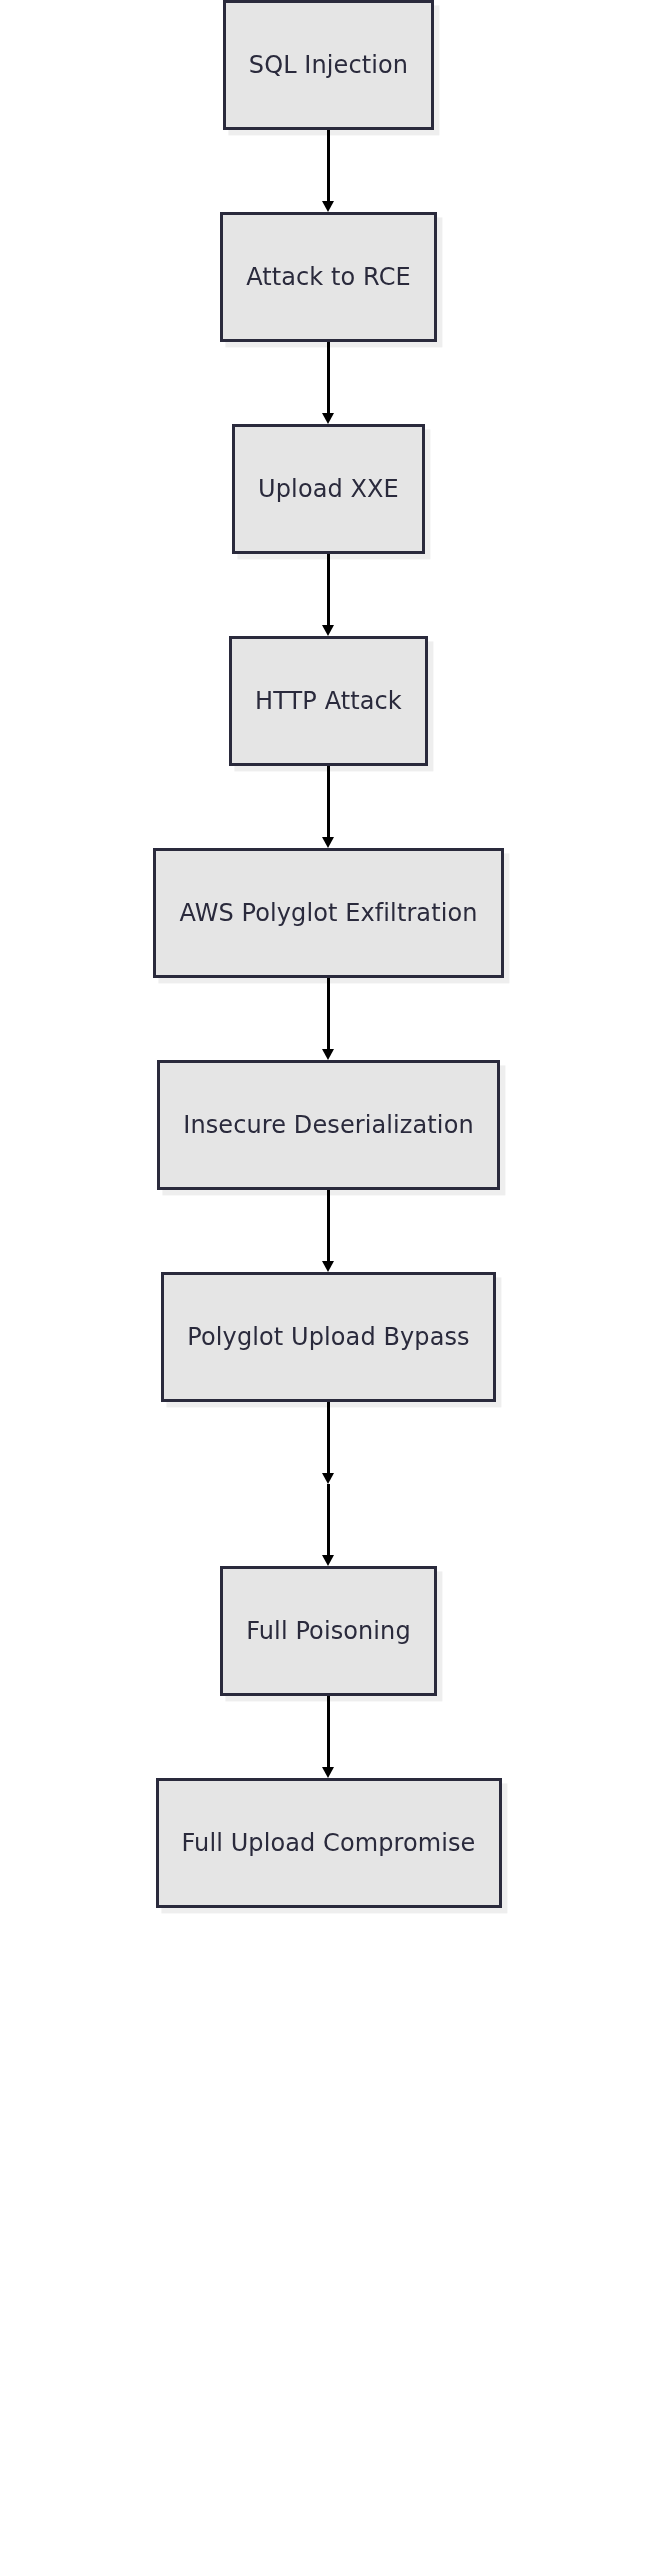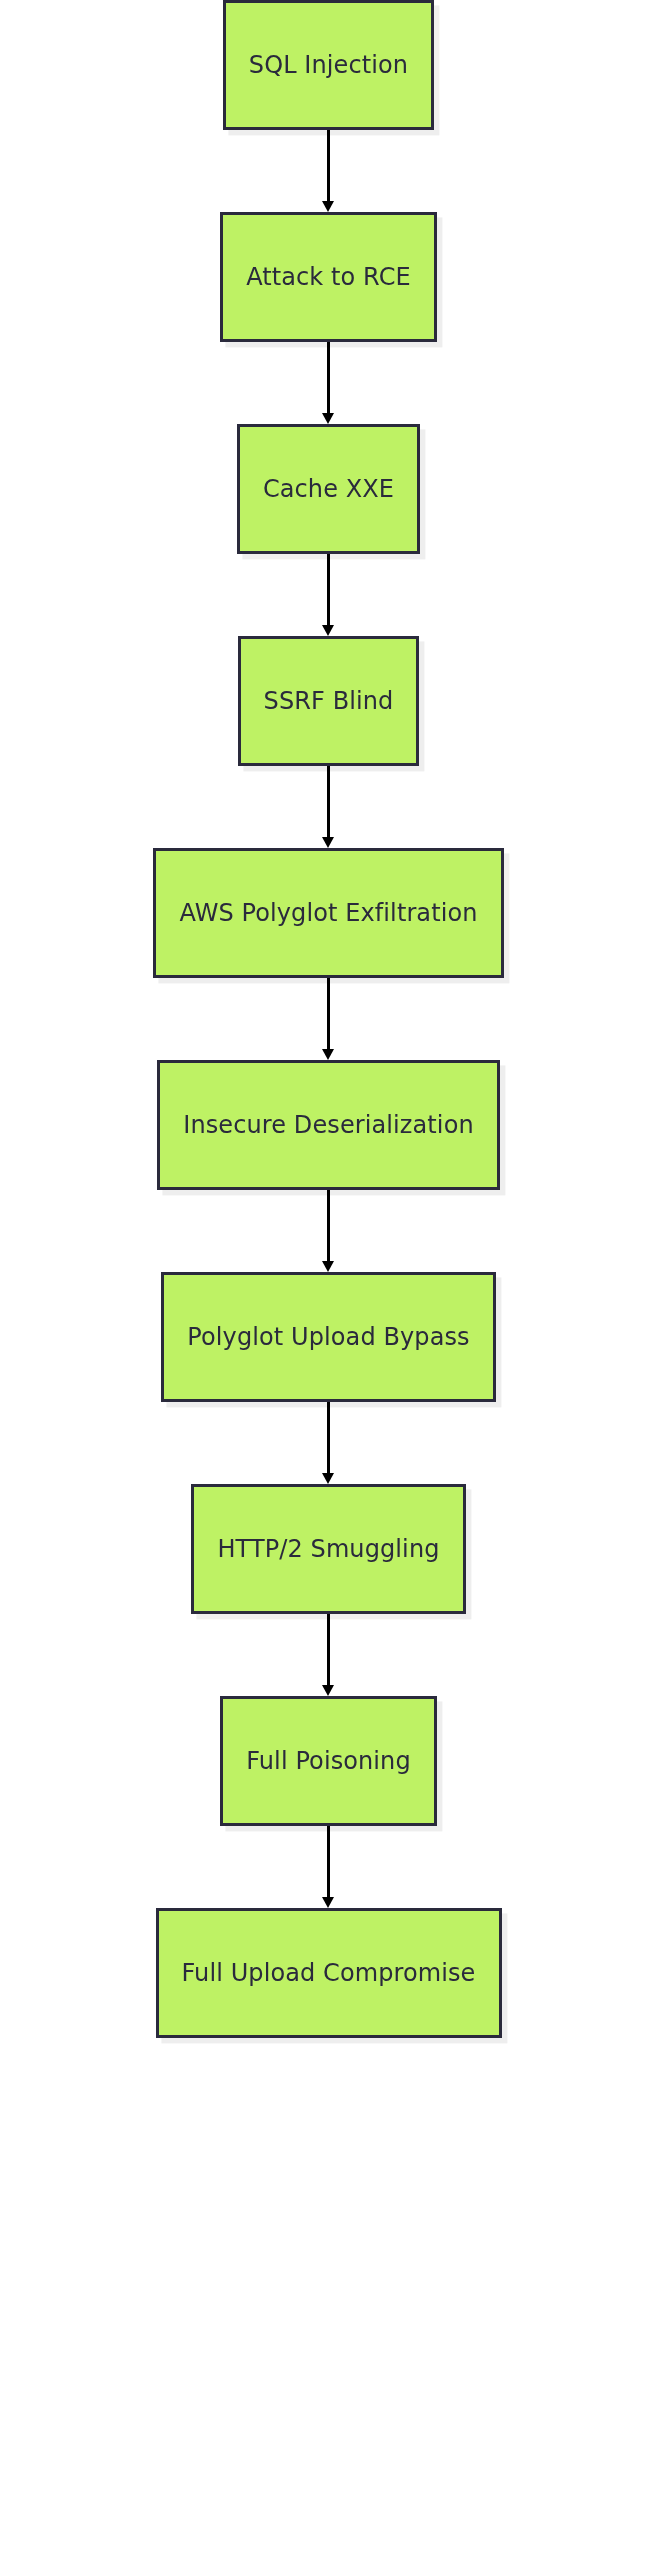--- a/index.html
+++ b/index.html
@@ -34,21 +34,21 @@
   .node-wrap {
     position: relative;
     display: flex;
     justify-content: center;
     width: 100%;
   }
 
   .node {
     position: relative;
     box-sizing: border-box;
-    background: #bef264;
+    background: #e5e5e5;
     border: 3.4px solid #2a2a3c;
     box-shadow: 5.4px 5.4px 0 0 #eeeeee;
     display: flex;
     align-items: center;
     justify-content: center;
     padding: 0 23px;
     height: 130px;
     z-index: 2;
   }
 
@@ -111,31 +111,31 @@
         <span class="node-label">Attack to RCE</span>
       </div>
     </div>
     <div class="edge" style="height:82px">
       <div class="edge-stem"></div>
       <div class="edge-head"></div>
     </div>
 
     <div class="node-wrap">
       <div class="node h-short">
-        <span class="node-label">Cache XXE</span>
+        <span class="node-label">Upload XXE</span>
       </div>
     </div>
     <div class="edge" style="height:82px">
       <div class="edge-stem"></div>
       <div class="edge-head"></div>
     </div>
 
     <div class="node-wrap">
       <div class="node h-short">
-        <span class="node-label">SSRF Blind</span>
+        <span class="node-label">HTTP Attack</span>
       </div>
     </div>
     <div class="edge" style="height:82px">
       <div class="edge-stem"></div>
       <div class="edge-head"></div>
     </div>
 
     <div class="node-wrap">
       <div class="node h-short">
         <span class="node-label">AWS Polyglot Exfiltration</span>
@@ -159,25 +159,20 @@
     <div class="node-wrap">
       <div class="node h-short">
         <span class="node-label">Polyglot Upload Bypass</span>
       </div>
     </div>
     <div class="edge" style="height:82px">
       <div class="edge-stem"></div>
       <div class="edge-head"></div>
     </div>
 
-    <div class="node-wrap">
-      <div class="node h-short">
-        <span class="node-label">HTTP/2 Smuggling</span>
-      </div>
-    </div>
     <div class="edge" style="height:82px">
       <div class="edge-stem"></div>
       <div class="edge-head"></div>
     </div>
 
     <div class="node-wrap">
       <div class="node h-short">
         <span class="node-label">Full Poisoning</span>
       </div>
     </div>

